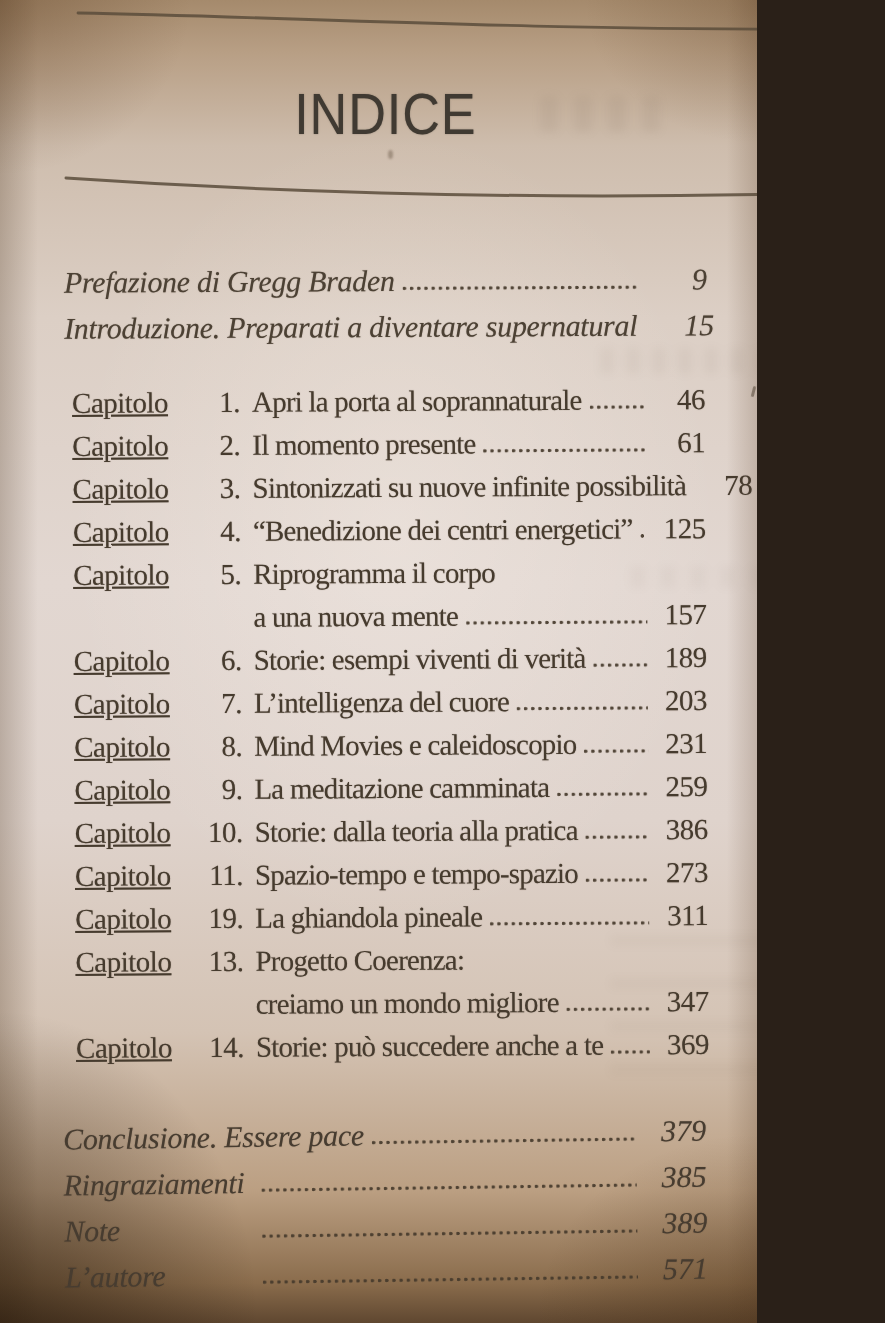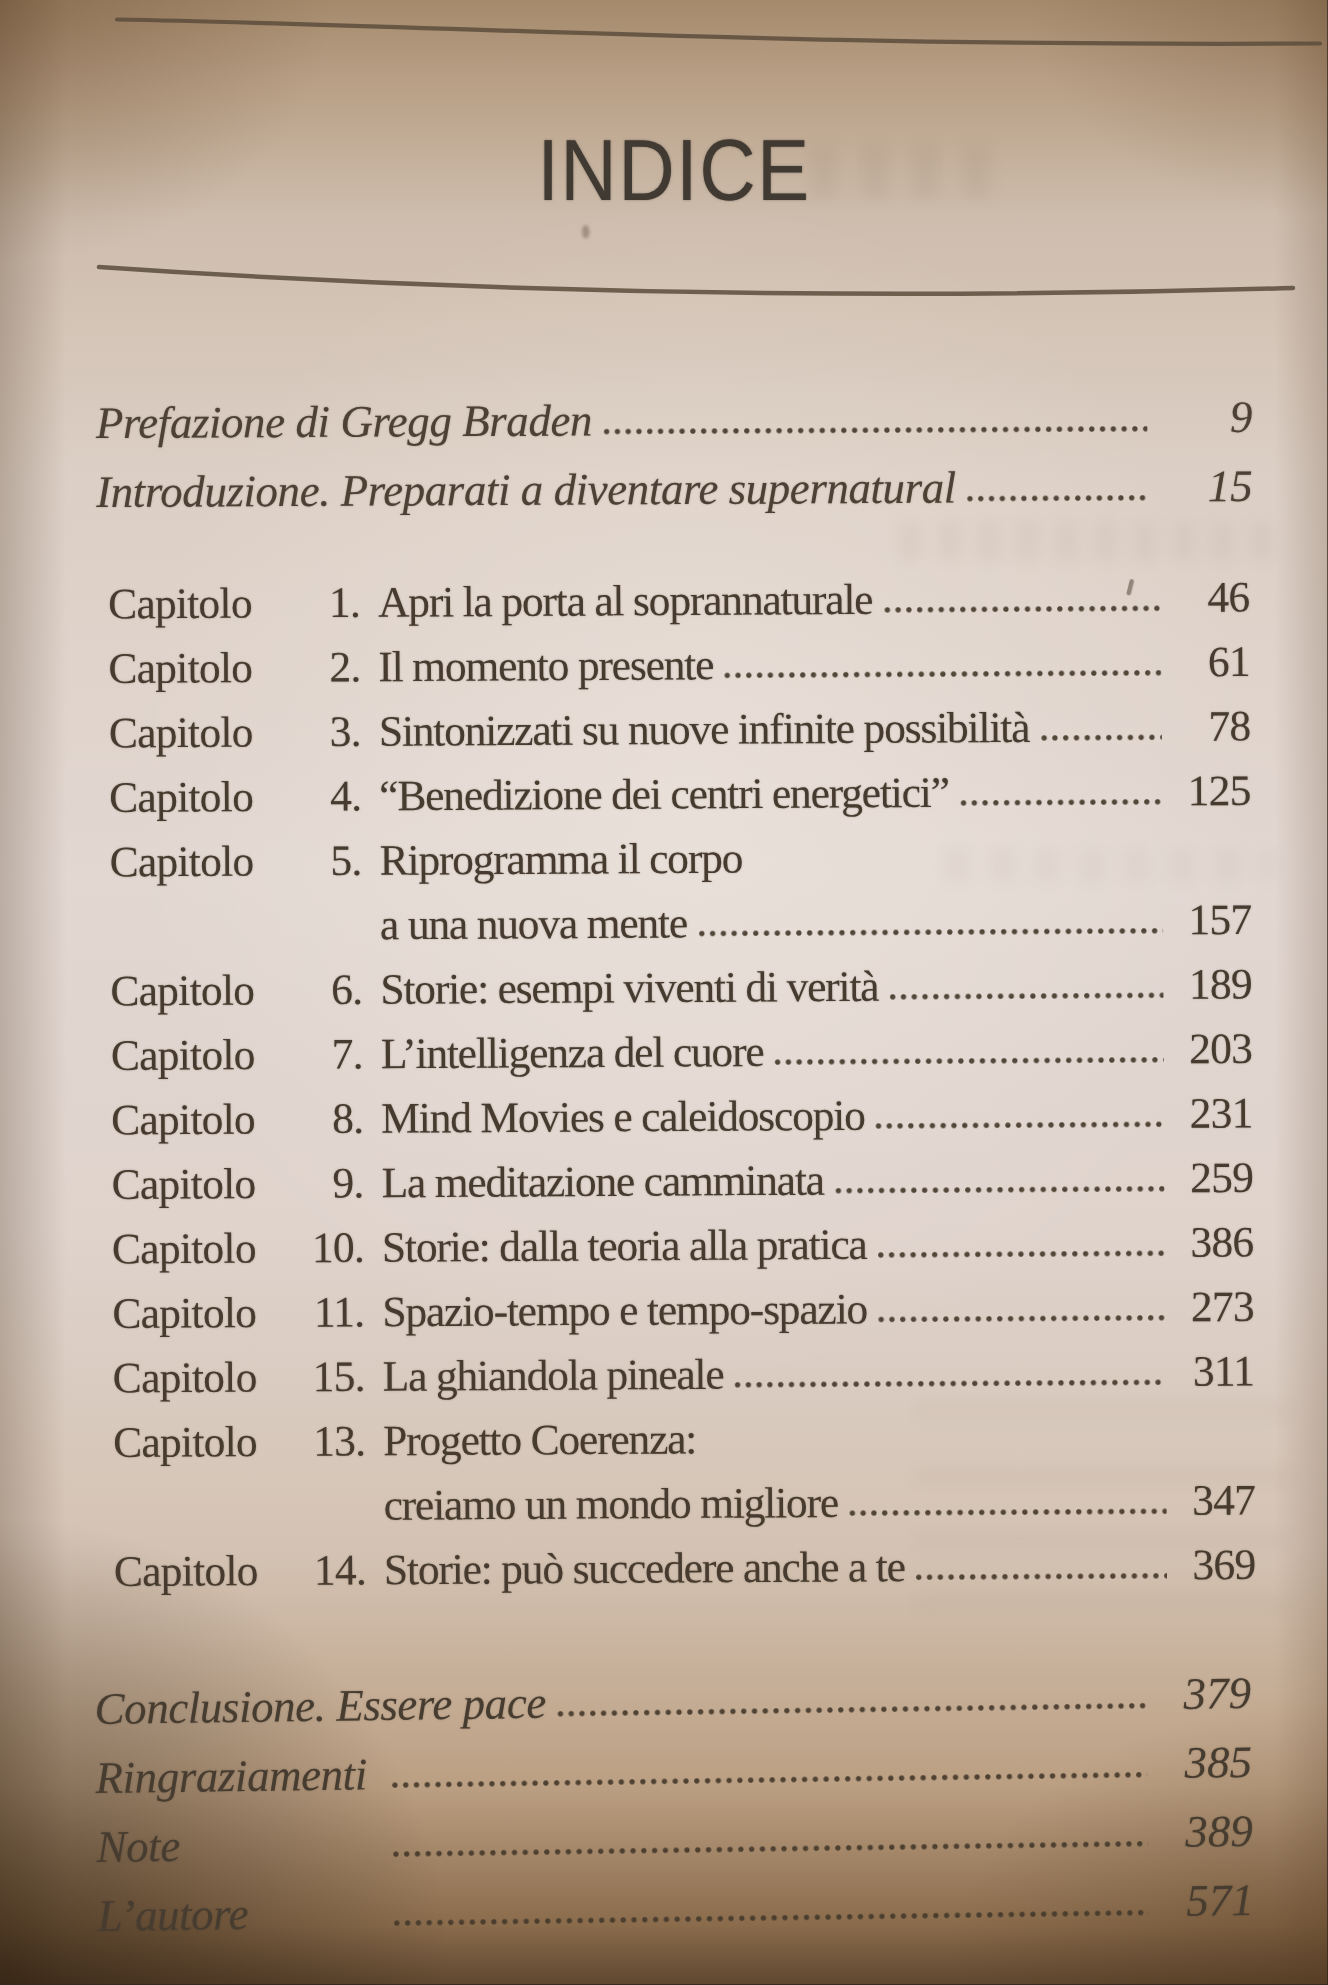--- a/index.html
+++ b/index.html
@@ -1,18 +1,18 @@
 <!DOCTYPE html>
 <html><head>
 <meta charset="utf-8">
 <style>
   html, body { margin: 0; padding: 0; background: #2a2018; }
   .photo {
     position: relative;
-    width: 885px;
+    width: 757px;
     height: 1323px;
     overflow: hidden;
     font-family: "Liberation Serif", "DejaVu Serif", serif;
     background:
       radial-gradient(ellipse 60% 42% at 52% 40%, rgba(255,249,243,.28), rgba(255,249,243,0) 72%),
       radial-gradient(ellipse 55% 38% at 0% 100%, rgba(30,18,6,.55), rgba(30,18,6,0) 62%),
       radial-gradient(ellipse 45% 22% at 100% 100%, rgba(70,45,20,.35), rgba(70,45,20,0) 65%),
       radial-gradient(ellipse 42% 22% at 0% 0%, rgba(95,65,38,.38), rgba(95,65,38,0) 60%),
       radial-gradient(ellipse 38% 18% at 100% 0%, rgba(100,70,40,.30), rgba(100,70,40,0) 60%),
       linear-gradient(90deg, rgba(70,48,26,.25) 0, rgba(70,48,26,0) 5%, rgba(70,48,26,0) 96%, rgba(90,62,38,.22) 100%),
@@ -54,21 +54,21 @@
   .fm .row, .bm .row { font-style: italic; }
   .fm .leader, .bm .leader { margin-right: 14px; }
   .bm { top: 1112px; color: #473c30; font-size: 30px; line-height: 46px; transform: rotate(-.8deg); }
   .bm-label { min-width: 190px; }
   .fm-label, .bm-label { letter-spacing: -0.3px; }
   .fm .row, .bm .row, .chapters .row { text-shadow: 0 0 1.1px rgba(74,62,48,.5); }
 
   
   .chapters { top: 380px; color: #463b2e; font-size: 29px; line-height: 43px; transform: rotate(-.35deg); letter-spacing: -0.5px; }
   .chapters .row { padding-left: 10px; }
-  .cap { flex: 0 0 118px; }
+  .cap { flex: 0 0 118px; text-decoration: underline; }
   .num { flex: 0 0 50px; text-align: right; }
   .ch-title { margin-left: 12px; letter-spacing: -0.8px; }
   .indent { flex: 0 0 168px; }
 
   
   .ghost { position: absolute; pointer-events: none; filter: blur(5px); }
   .ghost-title { left: 540px; top: 96px; width: 130px; height: 36px; opacity: .18;
     background: repeating-linear-gradient(90deg, rgba(120,102,86,.5) 0 18px, rgba(120,102,86,0) 18px 34px); }
   .ghost-a { left: 600px; top: 348px; width: 250px; height: 26px; opacity: .14;
     background: repeating-linear-gradient(90deg, rgba(115,96,80,.45) 0 14px, rgba(115,96,80,0) 14px 26px); }
@@ -204,21 +204,21 @@
     <div class="row">
       <span class="cap">Capitolo</span>
       <span class="num">11.</span>
       <span class="ch-title">Spazio-tempo e tempo-spazio</span>
       <span class="leader"></span>
       <span class="pg">273</span>
     </div>
 
     <div class="row">
       <span class="cap">Capitolo</span>
-      <span class="num">15.</span>
+      <span class="num">19.</span>
       <span class="ch-title">La ghiandola pineale</span>
       <span class="leader"></span>
       <span class="pg">311</span>
     </div>
 
     <div class="row">
       <span class="cap">Capitolo</span>
       <span class="num">13.</span>
       <span class="ch-title">Progetto Coerenza:</span>
     </div>

